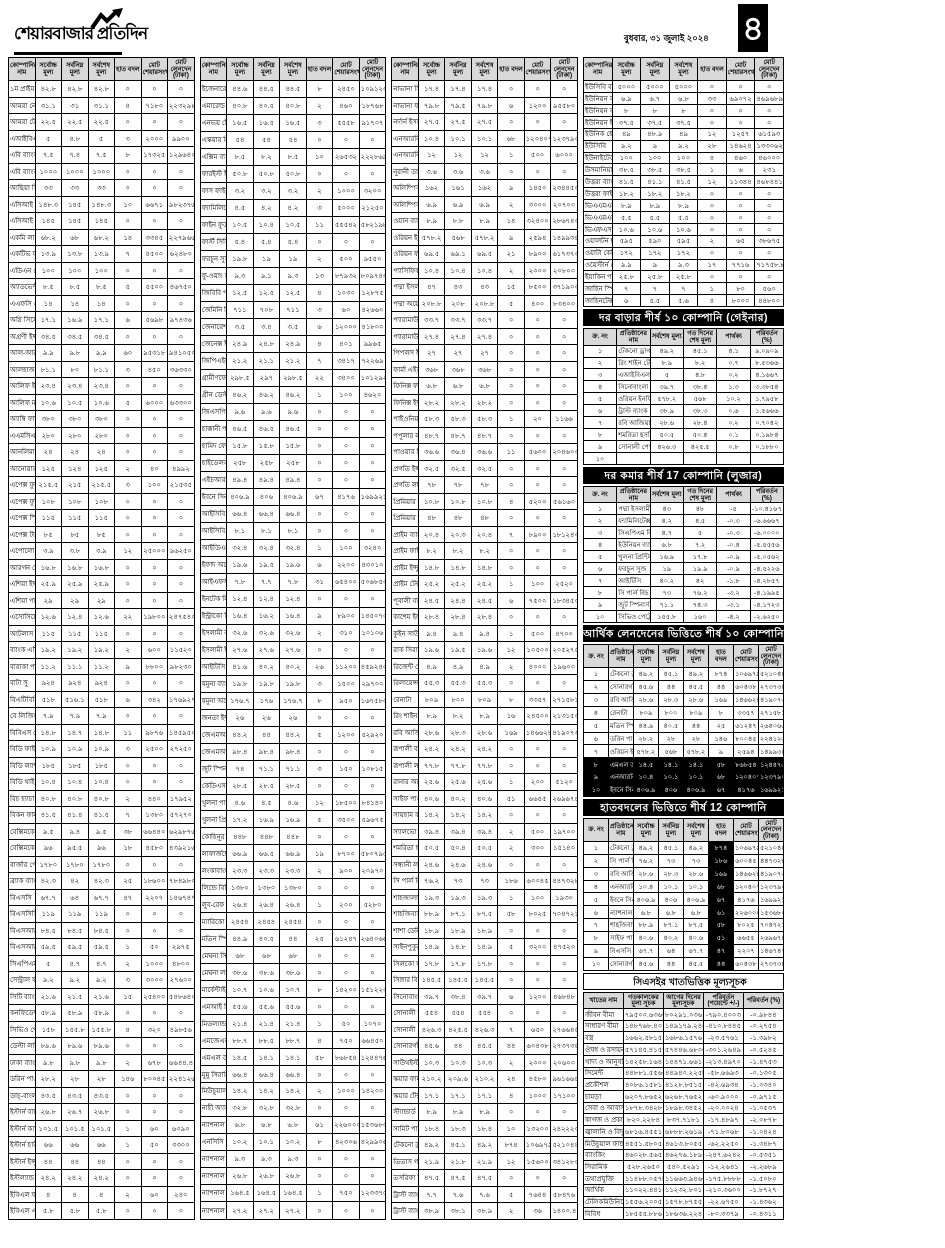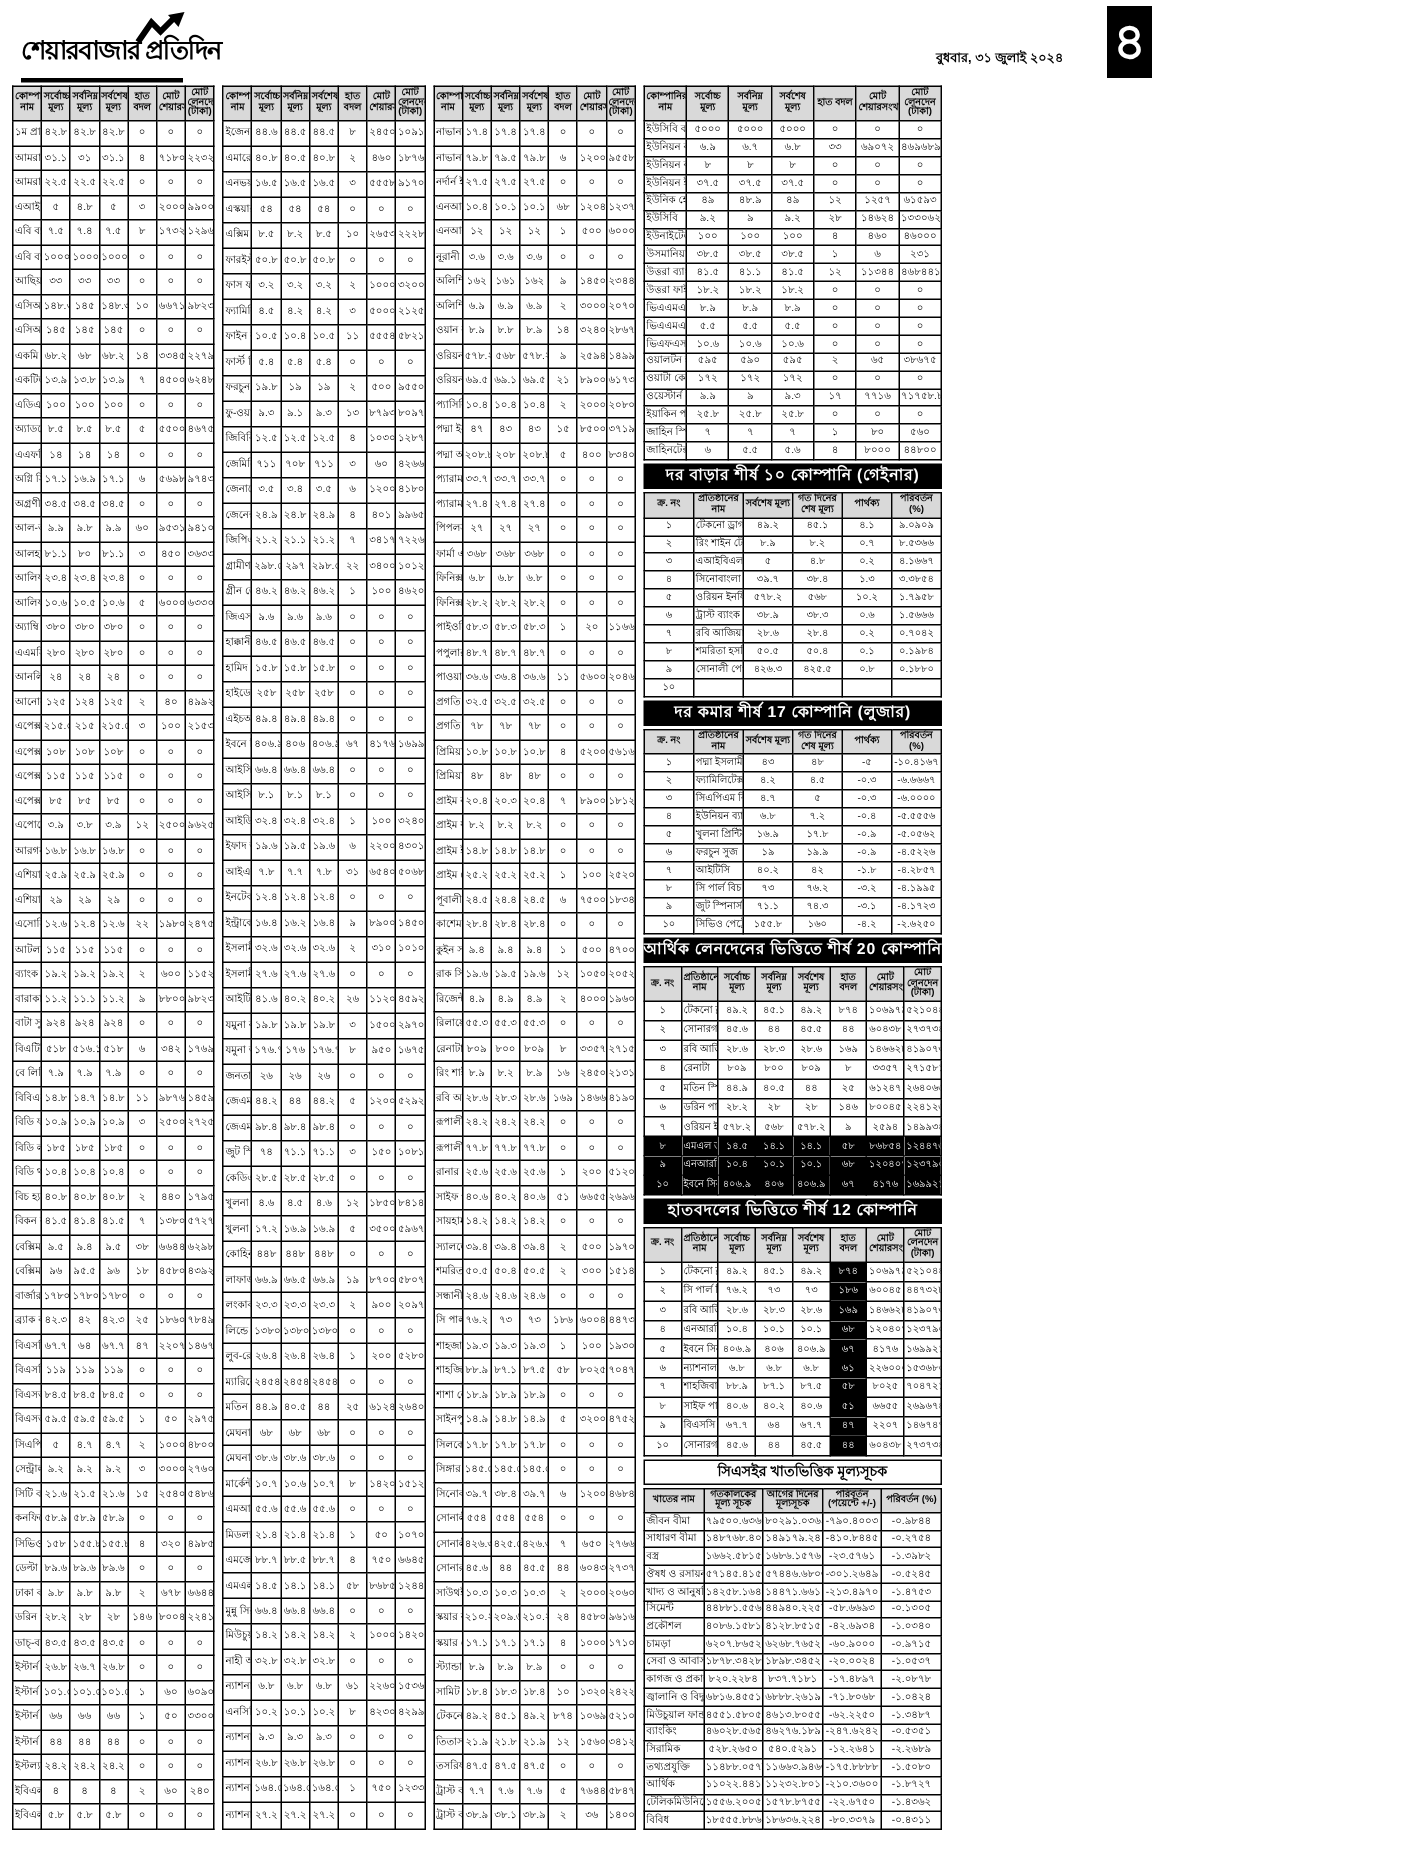--- a/index.html
+++ b/index.html
@@ -7,21 +7,21 @@
   
   #hdr{position:absolute;top:6px;left:12px;width:758px;height:48px;}
   .logo{position:absolute;left:2px;top:10px;width:108px;height:36px;border-bottom:3px solid #000;}
   .logo-text{font-weight:bold;font-size:17px;letter-spacing:-1px;line-height:36px;white-space:nowrap;}
   .logo-arrow{position:absolute;right:-2px;top:-8px;}
   .title{position:absolute;left:122px;top:16px;width:450px;font-size:16.5px;font-weight:bold;white-space:nowrap;}
   .issue-date{position:absolute;left:612px;top:26px;width:110px;font-size:8.5px;font-weight:bold;text-align:left;white-space:nowrap;}
   .pagebox{position:absolute;left:726px;top:-2px;width:30px;height:48px;background:#000;color:#fff;text-align:center;}
   .pagebox span{font-size:34px;font-weight:bold;line-height:48px;}
   
-  #cols{position:absolute;top:57px;left:8px;width:620px;height:1163px;display:flex;gap:5px;}
+  #cols{position:absolute;top:57px;left:8px;width:776px;height:1163px;display:flex;gap:5px;}
   .col{flex:1;display:flex;flex-direction:column;}
   table{border-collapse:collapse;width:100%;table-layout:fixed;}
   th,td{border:1px solid #000;padding:0 1px;font-size:6.8px;line-height:1.1;text-align:center;overflow:hidden;white-space:nowrap;}
   th{background:#d9d9d9;font-weight:bold;font-size:6.4px;white-space:normal;line-height:1.05;padding:1px;}
   td.name{text-align:left;}
   td.inv,th.inv{background:#000;color:#fff;}
   .t-main{height:100%;}
   .t-top{height:252px;}
   .t-rank6{height:138px;}
   .t-rank8{height:154px;}
@@ -2322,21 +2322,21 @@
             <td>১০</td>
             <td class="name">সিভিও পেট্রোকেমিক্যাল রিফাইনারি</td>
             <td>১৫৫.৮</td>
             <td>১৬০</td>
             <td>-৪.২</td>
             <td>-২.৬২৫০</td>
           </tr>
         </tbody>
     </table>
 
-    <div class="bar">আর্থিক লেনদেনের ভিত্তিতে শীর্ষ 20 কোম্পানি</div>
+    <div class="bar">আর্থিক লেনদেনের ভিত্তিতে শীর্ষ ১০ কোম্পানি</div>
     <table class="t-rank8 tb">
       <thead>
           <tr>
             <th>ক্র. নং</th>
             <th>প্রতিষ্ঠানের নাম</th>
             <th>সর্বোচ্চ মূল্য</th>
             <th>সর্বনিম্ন মূল্য</th>
             <th>সর্বশেষ মূল্য</th>
             <th>হাত বদল</th>
             <th>মোট শেয়ারসংখ্যা</th>

